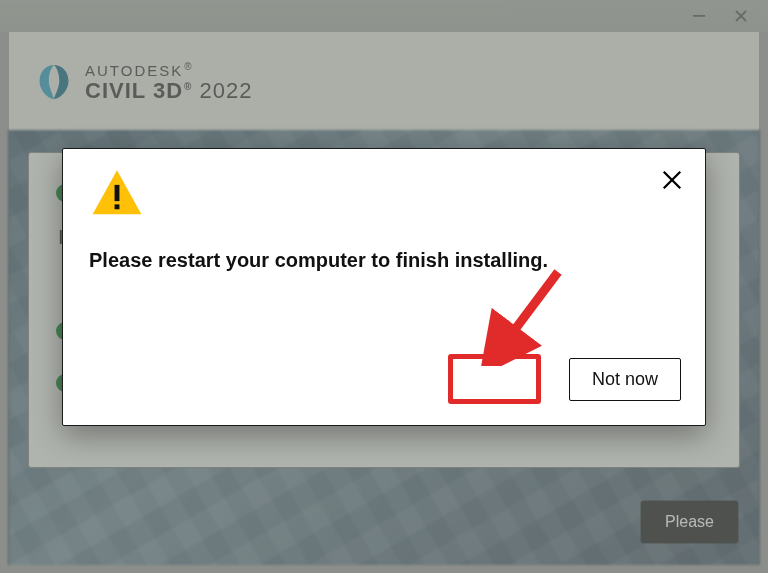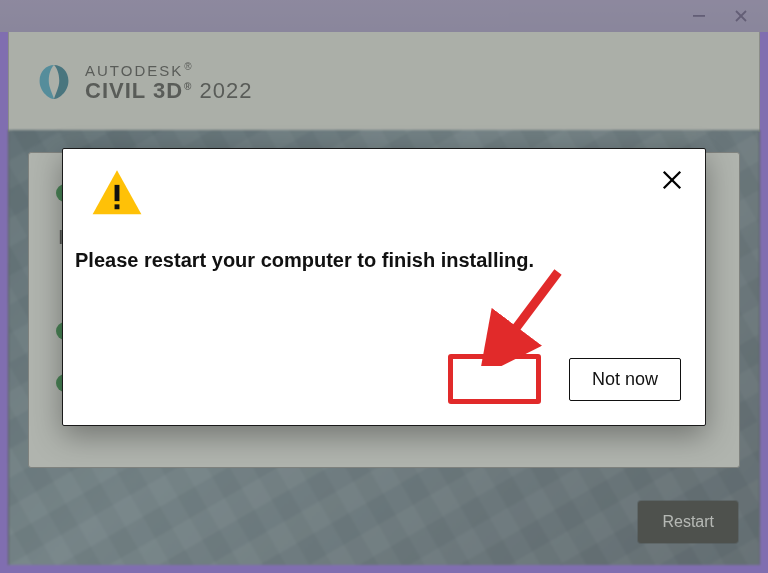--- a/index.html
+++ b/index.html
@@ -10,21 +10,21 @@
     font-family: "Segoe UI", Arial, sans-serif;
     overflow: hidden;
     background: #777;
   }
 
   
   .outer-window {
     position: absolute;
     left: 0; top: 0;
     width: 768px; height: 573px;
-    background: #8b5cf6;
+    background: #a3a3a3;
     box-sizing: border-box;
   }
 
   
   .bg-art {
     position: absolute;
     left: 8px; right: 8px;
     top: 130px; bottom: 8px;
     background:
       repeating-linear-gradient(60deg, rgba(255,255,255,0.04) 0 20px, rgba(0,0,0,0.04) 20px 40px),
@@ -173,21 +173,21 @@
 
   .warn-icon {
     position: absolute;
     left: 28px;
     top: 18px;
     width: 52px; height: 52px;
   }
 
   .dialog-message {
     position: absolute;
-    left: 12px;
+    left: 26px;
     top: 100px;
     font-size: 20px;
     font-weight: 600;
     color: #111;
   }
 
   .dialog-buttons {
     position: absolute;
     right: 24px;
     bottom: 24px;
@@ -266,21 +266,21 @@
       </svg>
     </div>
   </div>
 
   <div class="inner-card"></div>
   <div class="status-dot d1"></div>
   <div class="status-dot d2"></div>
   <div class="status-dot d3"></div>
   <div class="status-letter l1">I</div>
 
-  <button class="finish-btn">Restart</button>
+  <button class="finish-btn">Please</button>
 
   <div class="dimmer"></div>
 
   <div class="dialog">
     <svg class="warn-icon" viewBox="0 0 64 64">
       <polygon points="32,4 62,58 2,58" fill="#ffc107"></polygon>
       <rect x="29" y="22" width="6" height="20" fill="#111"></rect>
       <rect x="29" y="46" width="6" height="6" fill="#111"></rect>
     </svg>
 

